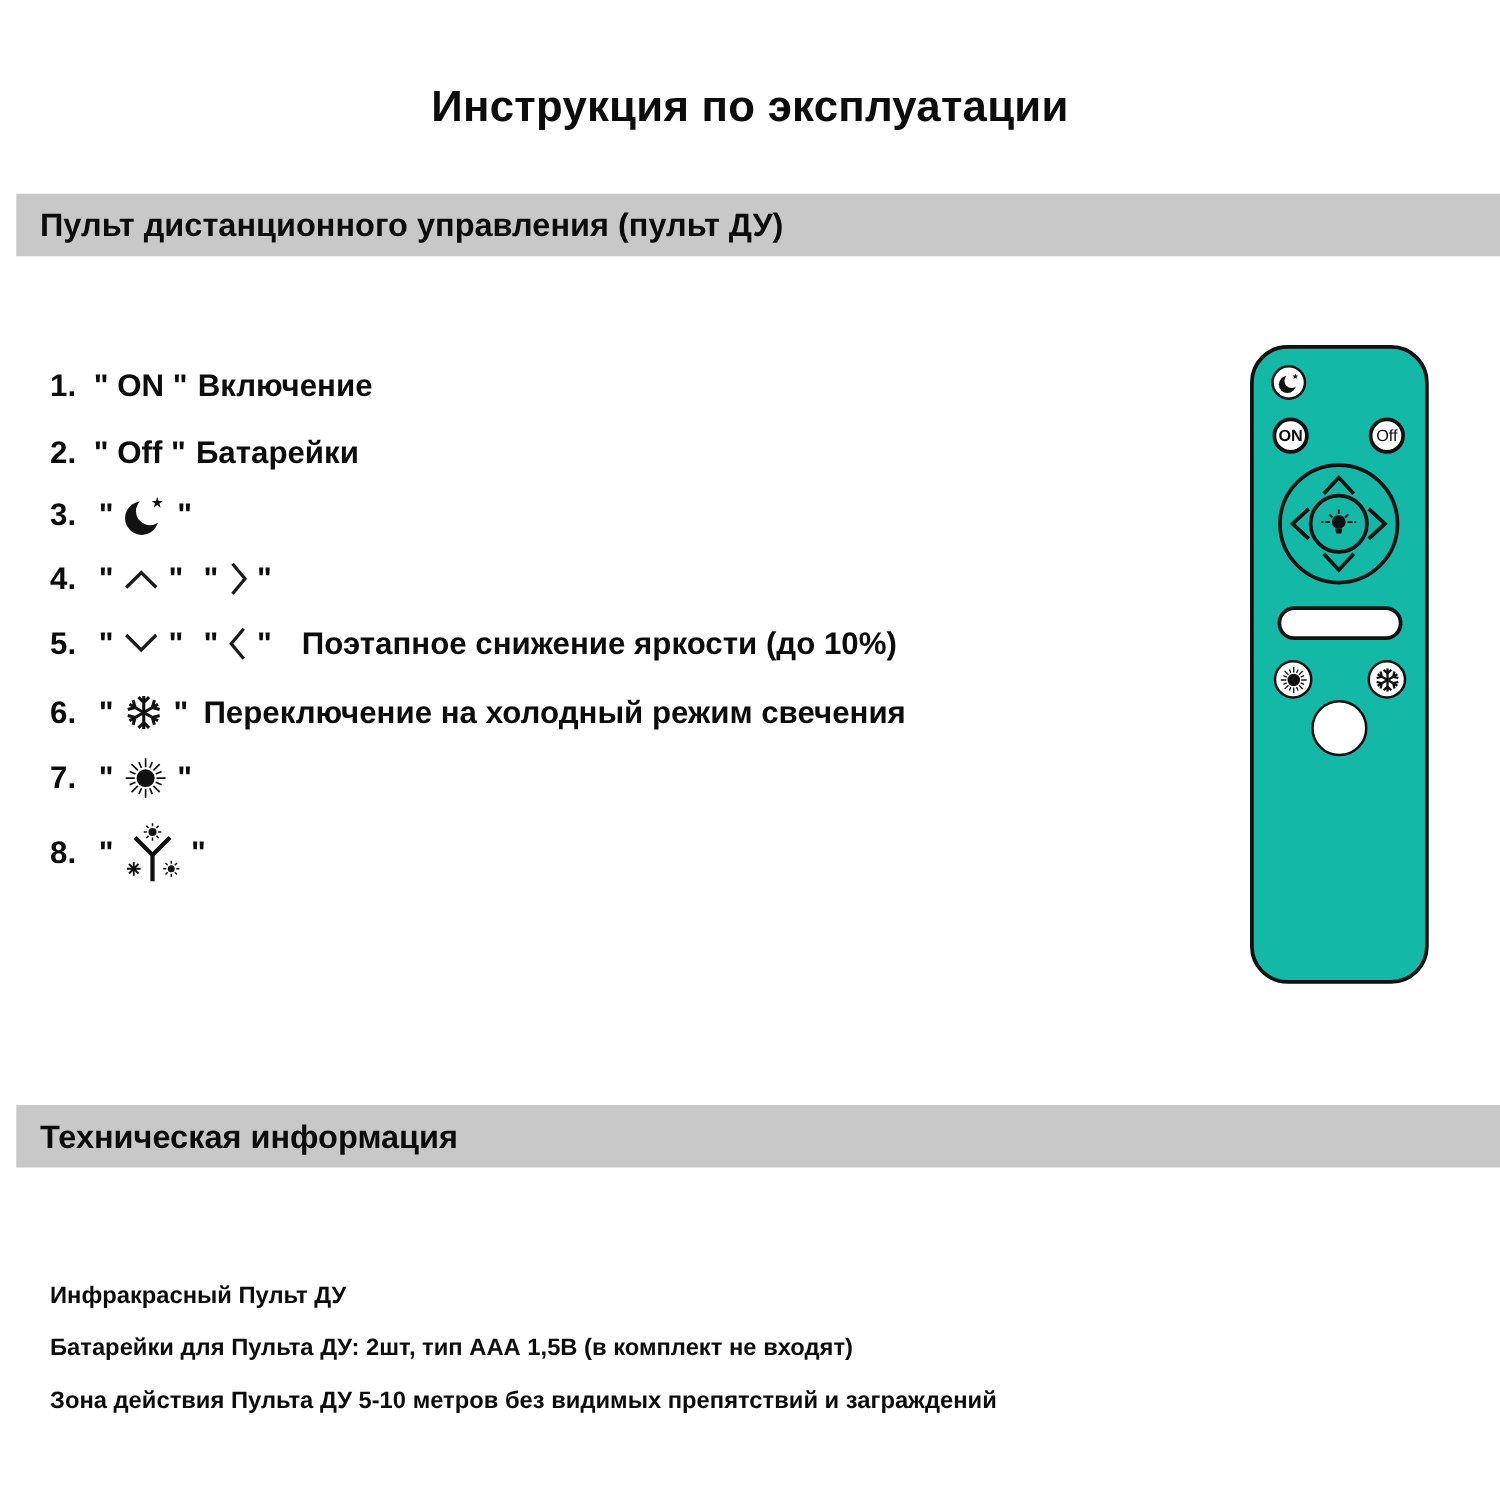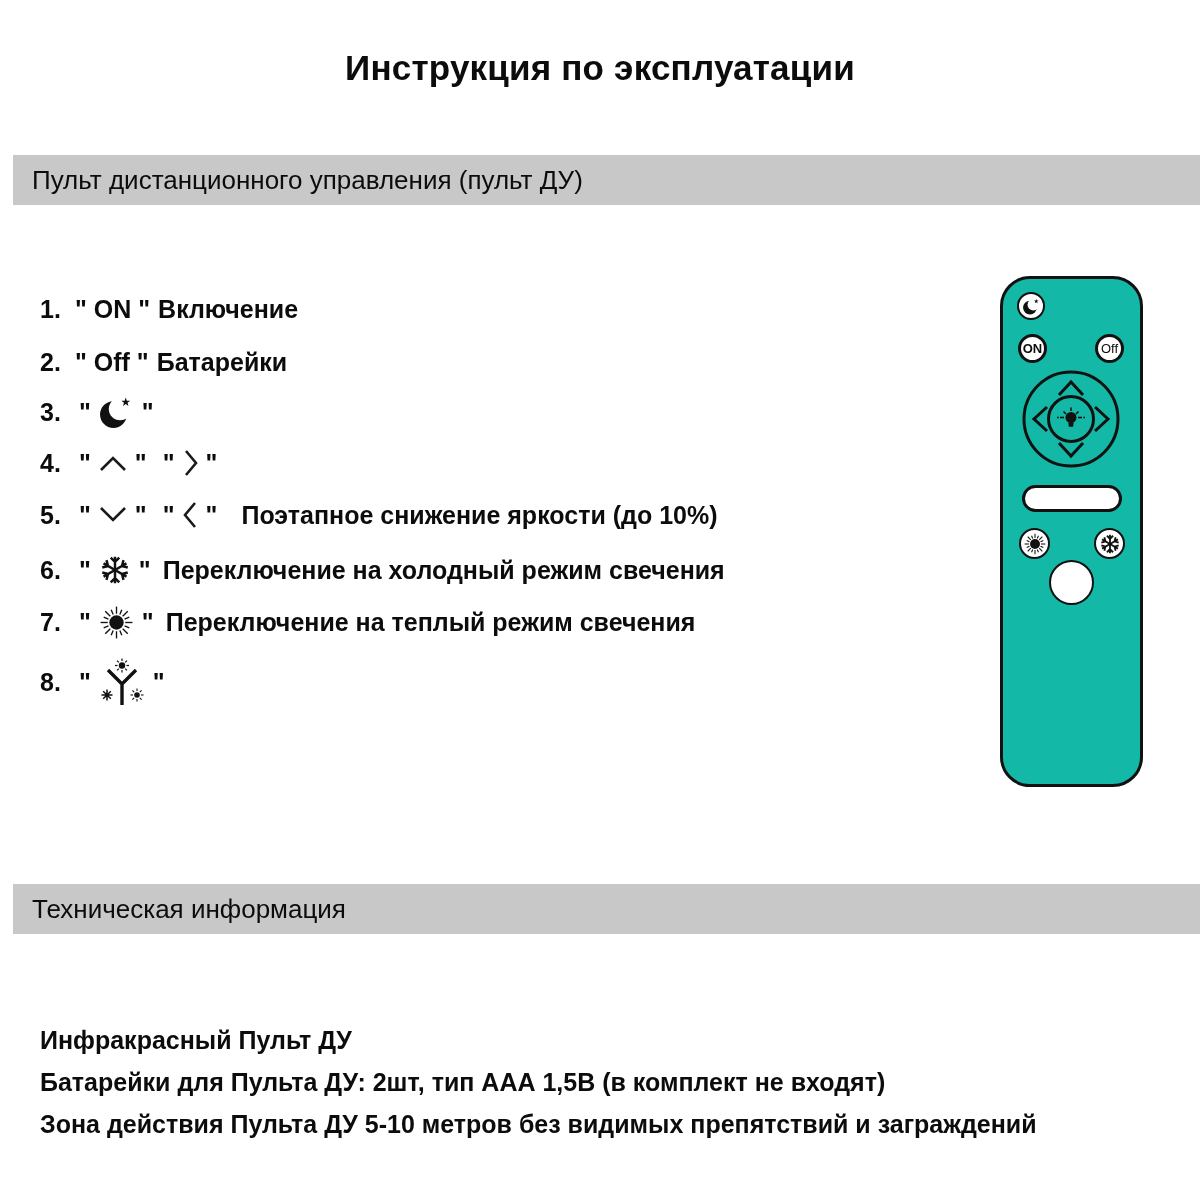--- a/index.html
+++ b/index.html
@@ -5,30 +5,30 @@
   * { margin: 0; padding: 0; box-sizing: border-box; }
   html, body { background: #ffffff; }
   body {
     width: 1200px; height: 1200px;
     position: relative;
     font-family: "Liberation Sans", "DejaVu Sans", sans-serif;
     color: #0c0c0c;
     overflow: hidden;
   }
   .title {
-    position: absolute; top: 48px; left: 0; width: 1200px;
+    position: absolute; top: 66px; left: 0; width: 1200px;
     text-align: center;
     font-size: 35px; font-weight: bold; letter-spacing: 0.2px;
   }
   .banner {
     position: absolute; left: 13px; width: 1187px; height: 50px;
     background: #c8c8c8;
     display: flex; align-items: center;
     padding-left: 19px;
-    font-size: 26px; font-weight: normal;
+    font-size: 26px; font-weight: bold;
   }
   .banner1 { top: 155px; }
   .banner2 { top: 884px; }
 
   
   .row {
     position: absolute; left: 40px;
     display: flex; align-items: center;
     font-size: 25px; font-weight: bold;
     white-space: nowrap;
@@ -62,21 +62,21 @@
     position: absolute; left: 19px; top: 206px; width: 100px; height: 27px;
     border: 3px solid #111; border-radius: 14px; background: #fff;
   }
   .rbtn-warm  { left: 16px; top: 249px; width: 31px; height: 31px; }
   .rbtn-cold  { left: 91px; top: 249px; width: 31px; height: 31px; }
   .rbtn-round { left: 46px; top: 281px; width: 45px; height: 45px; }
 
   
   .tech-line {
     position: absolute; left: 40px;
-    font-size: 25px; font-weight: bold; white-space: nowrap;
+    font-size: 19px; font-weight: bold; white-space: nowrap;
   }
   .tl1 { top: 1026px; }
   .tl2 { top: 1068px; }
   .tl3 { top: 1110px; }
 </style>
 </head>
 <body>
 
 <h1 class="title">Инструкция по эксплуатации</h1>
 
@@ -197,21 +197,20 @@
         <line x1="18" y1="2.5" x2="18" y2="9.5" transform="rotate(225 18 18)"></line>
         <line x1="18" y1="4.5" x2="18" y2="9.5" transform="rotate(247.5 18 18)"></line>
         <line x1="18" y1="2.5" x2="18" y2="9.5" transform="rotate(270 18 18)"></line>
         <line x1="18" y1="4.5" x2="18" y2="9.5" transform="rotate(292.5 18 18)"></line>
         <line x1="18" y1="2.5" x2="18" y2="9.5" transform="rotate(315 18 18)"></line>
         <line x1="18" y1="4.5" x2="18" y2="9.5" transform="rotate(337.5 18 18)"></line>
       </g>
     </svg>
   </span>
   <span class="q">"</span>
-  <span class="lbl">Переключение на теплый режим свечения</span>
 </div>
 
 <div class="row" style="top:657px">
   <span class="num">8.</span>
   <span class="q">"</span>
   <span class="ic">
     <svg width="48" height="50" viewBox="0 0 48 50">
       <path d="M24 27 L24 48 M24 27 L10 13 M24 27 L38 13" stroke="#111" stroke-width="3.4" fill="none"></path>
       <circle cx="24" cy="8.5" r="3.2" fill="#111"></circle>
       <g stroke="#111" stroke-width="1.2">

